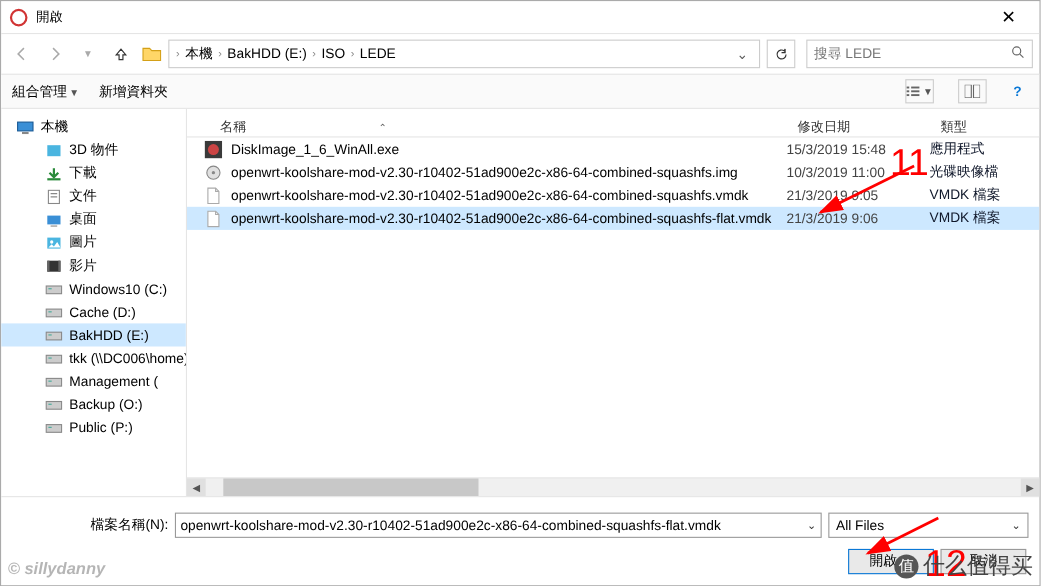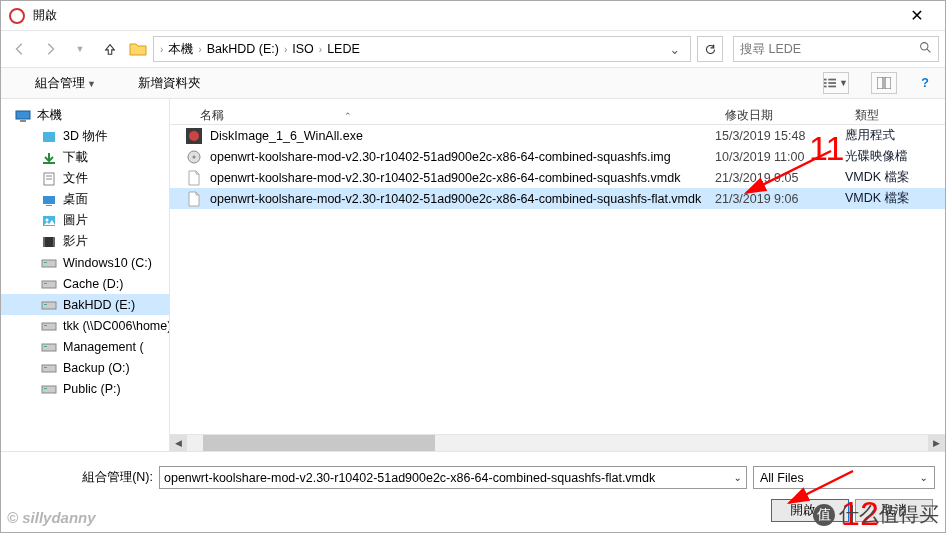--- a/index.html
+++ b/index.html
@@ -21,21 +21,21 @@
 .breadcrumb { flex: 1; height: 26px; border: 1px solid #ccc; display: flex; align-items: center; padding: 0 4px; font-size: 12.5px; background: #fff; }
 .breadcrumb .crumb { padding: 0 3px; }
 .breadcrumb .sep { color: #888; font-size: 10px; padding: 0 2px; }
 .breadcrumb .drop { margin-left: auto; color: #555; padding: 0 6px; }
 .refresh-btn { width: 26px; height: 26px; border: 1px solid #ccc; display: flex; align-items: center; justify-content: center; margin-left: 2px; }
 .searchbox { width: 206px; height: 26px; border: 1px solid #ccc; display: flex; align-items: center; padding: 0 6px; margin-left: 6px; font-size: 12.5px; color: #777; }
 .searchbox .sicon { margin-left: auto; }
 
 
 .toolbar { height: 32px; border-top: 1px solid #e5e5e5; border-bottom: 1px solid #e5e5e5; display: flex; align-items: center; padding: 0 10px; font-size: 12.5px; background: #fafafa; gap: 18px; }
-.toolbar .org { cursor: default; margin-left: 24px; }
+.toolbar .org { cursor: default; }
 .toolbar .dd { font-size: 9px; color: #555; margin-left: 2px; }
 .toolbar .spacer { flex: 1; }
 .toolbar .view-btn { width: 26px; height: 22px; border: 1px solid #ccc; display: flex; align-items: center; justify-content: center; margin-left: 4px; }
 .toolbar .help { color: #0a78d6; font-weight: bold; width: 20px; text-align: center; }
 
 
 .split { display: flex; height: 352px; }
 .sidebar { width: 169px; border-right: 1px solid #e5e5e5; overflow: hidden; font-size: 12.5px; padding-top: 6px; }
 .tree-item { height: 21px; display: flex; align-items: center; padding-left: 14px; gap: 6px; white-space: nowrap; }
 .tree-item.child { padding-left: 40px; }
@@ -351,21 +351,21 @@
       <div class="arrow">◀</div>
       <div class="thumb"></div>
       <div style="flex:1"></div>
       <div class="arrow">▶</div>
     </div>
   </div>
 </div>
 
 <div class="bottombar">
   <div class="fn-row">
-    <div class="fn-label">組合管理(N):</div>
+    <div class="fn-label">檔案名稱(N):</div>
     <div class="fn-input">
       <span>openwrt-koolshare-mod-v2.30-r10402-51ad900e2c-x86-64-combined-squashfs-flat.vmdk</span>
       <span class="dd2">⌄</span>
     </div>
     <div class="filter">
       <span>All Files</span>
       <span class="dd2">⌄</span>
     </div>
   </div>
   <div class="btn-row">

